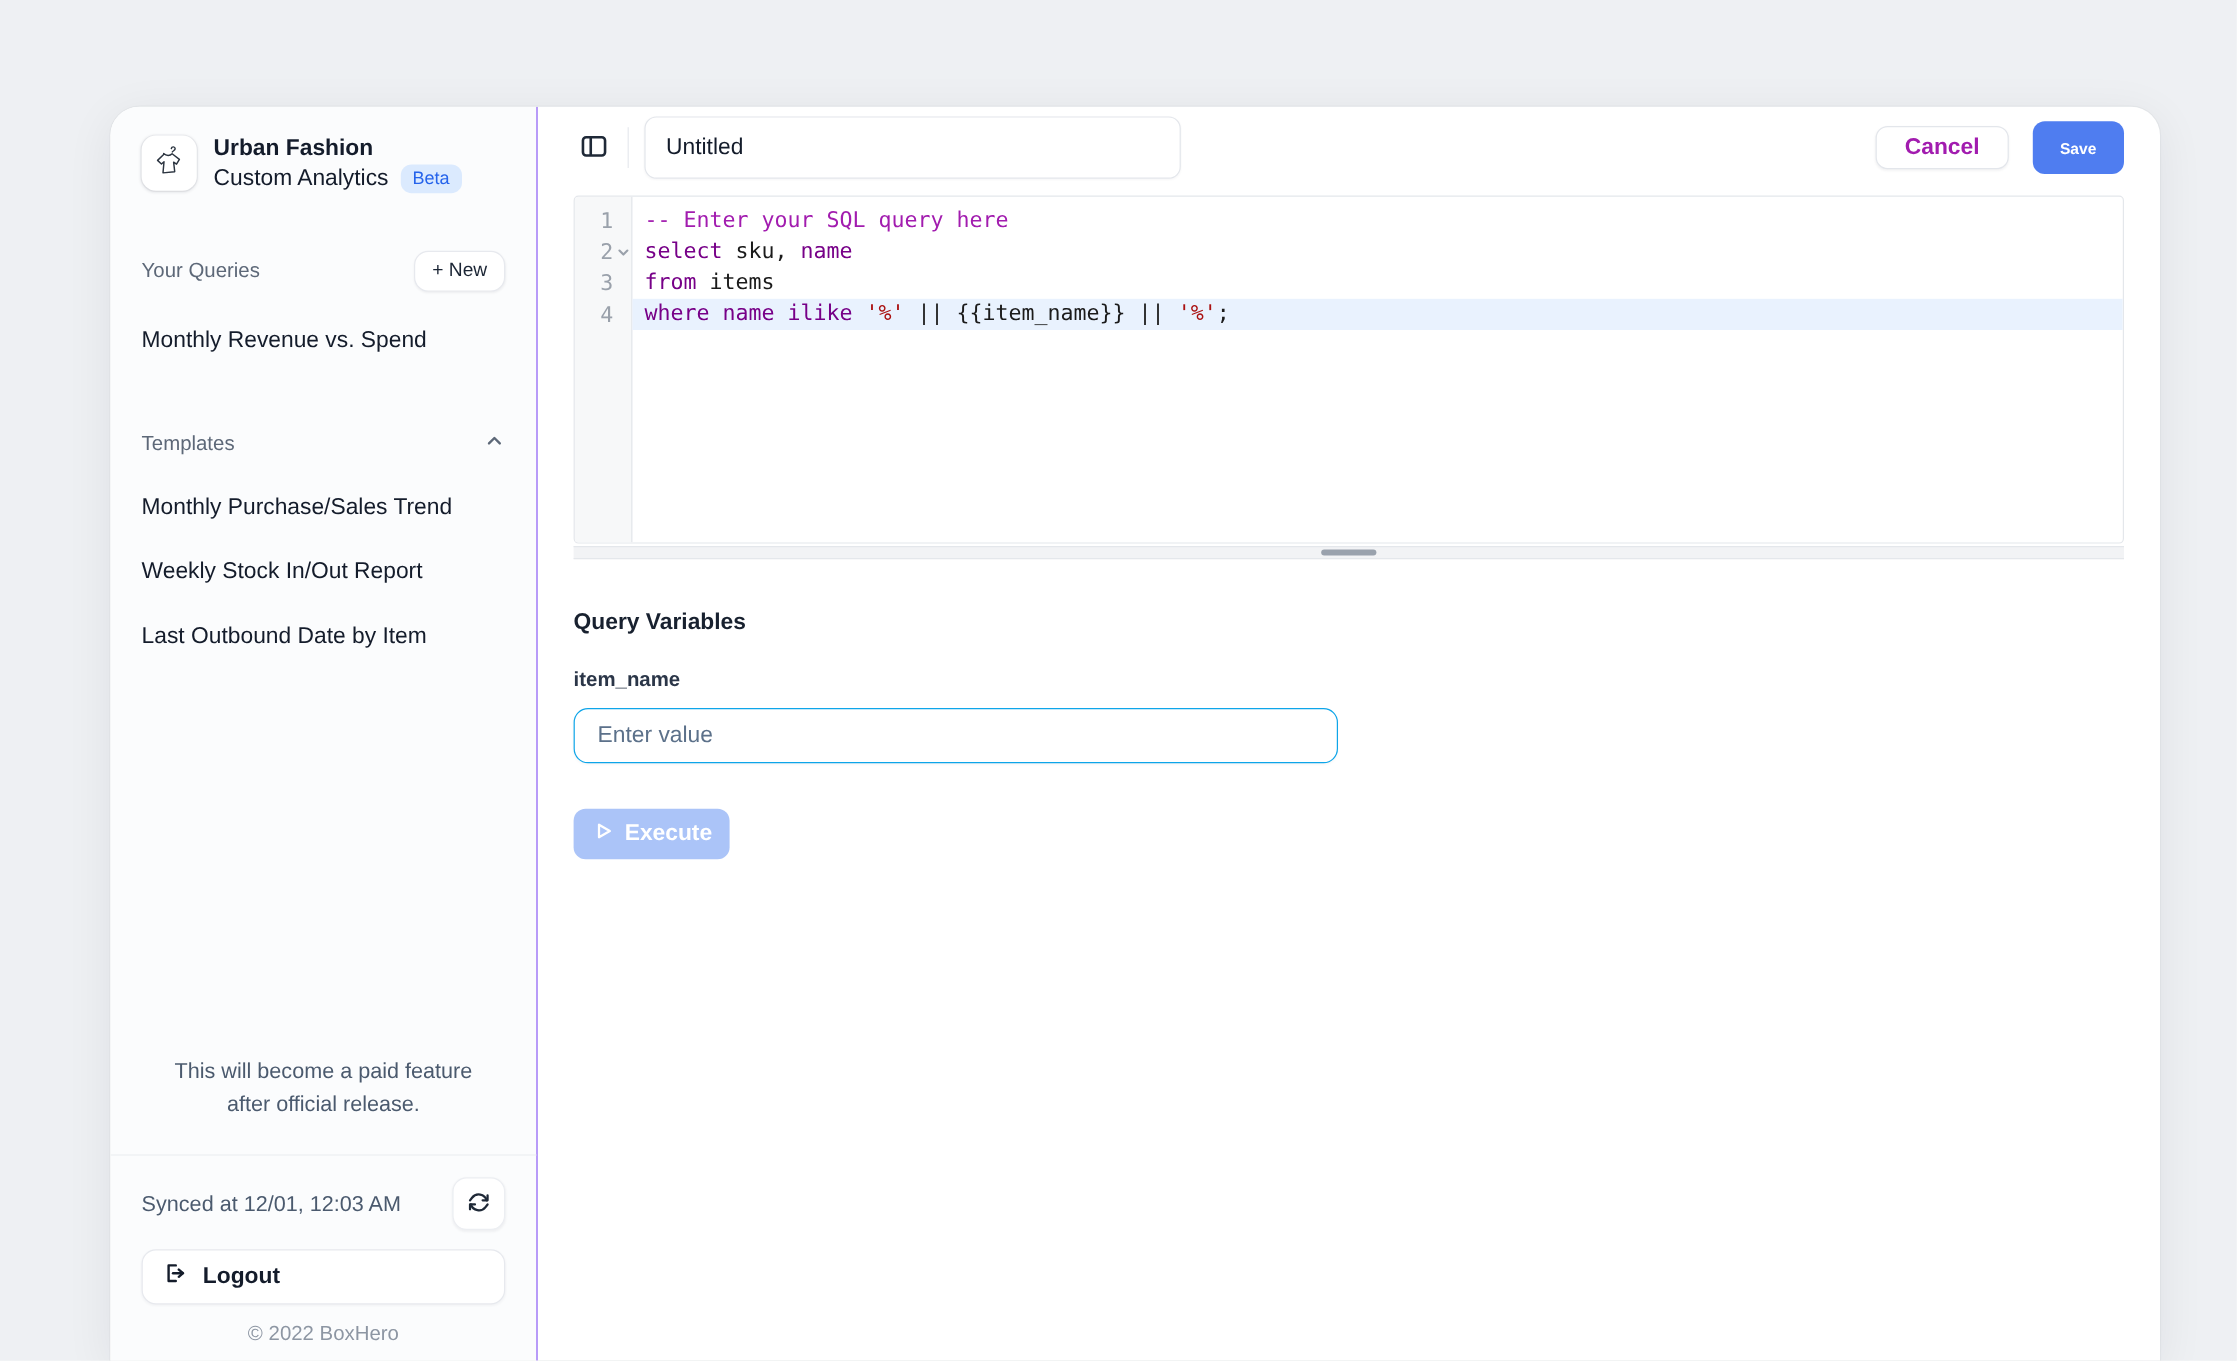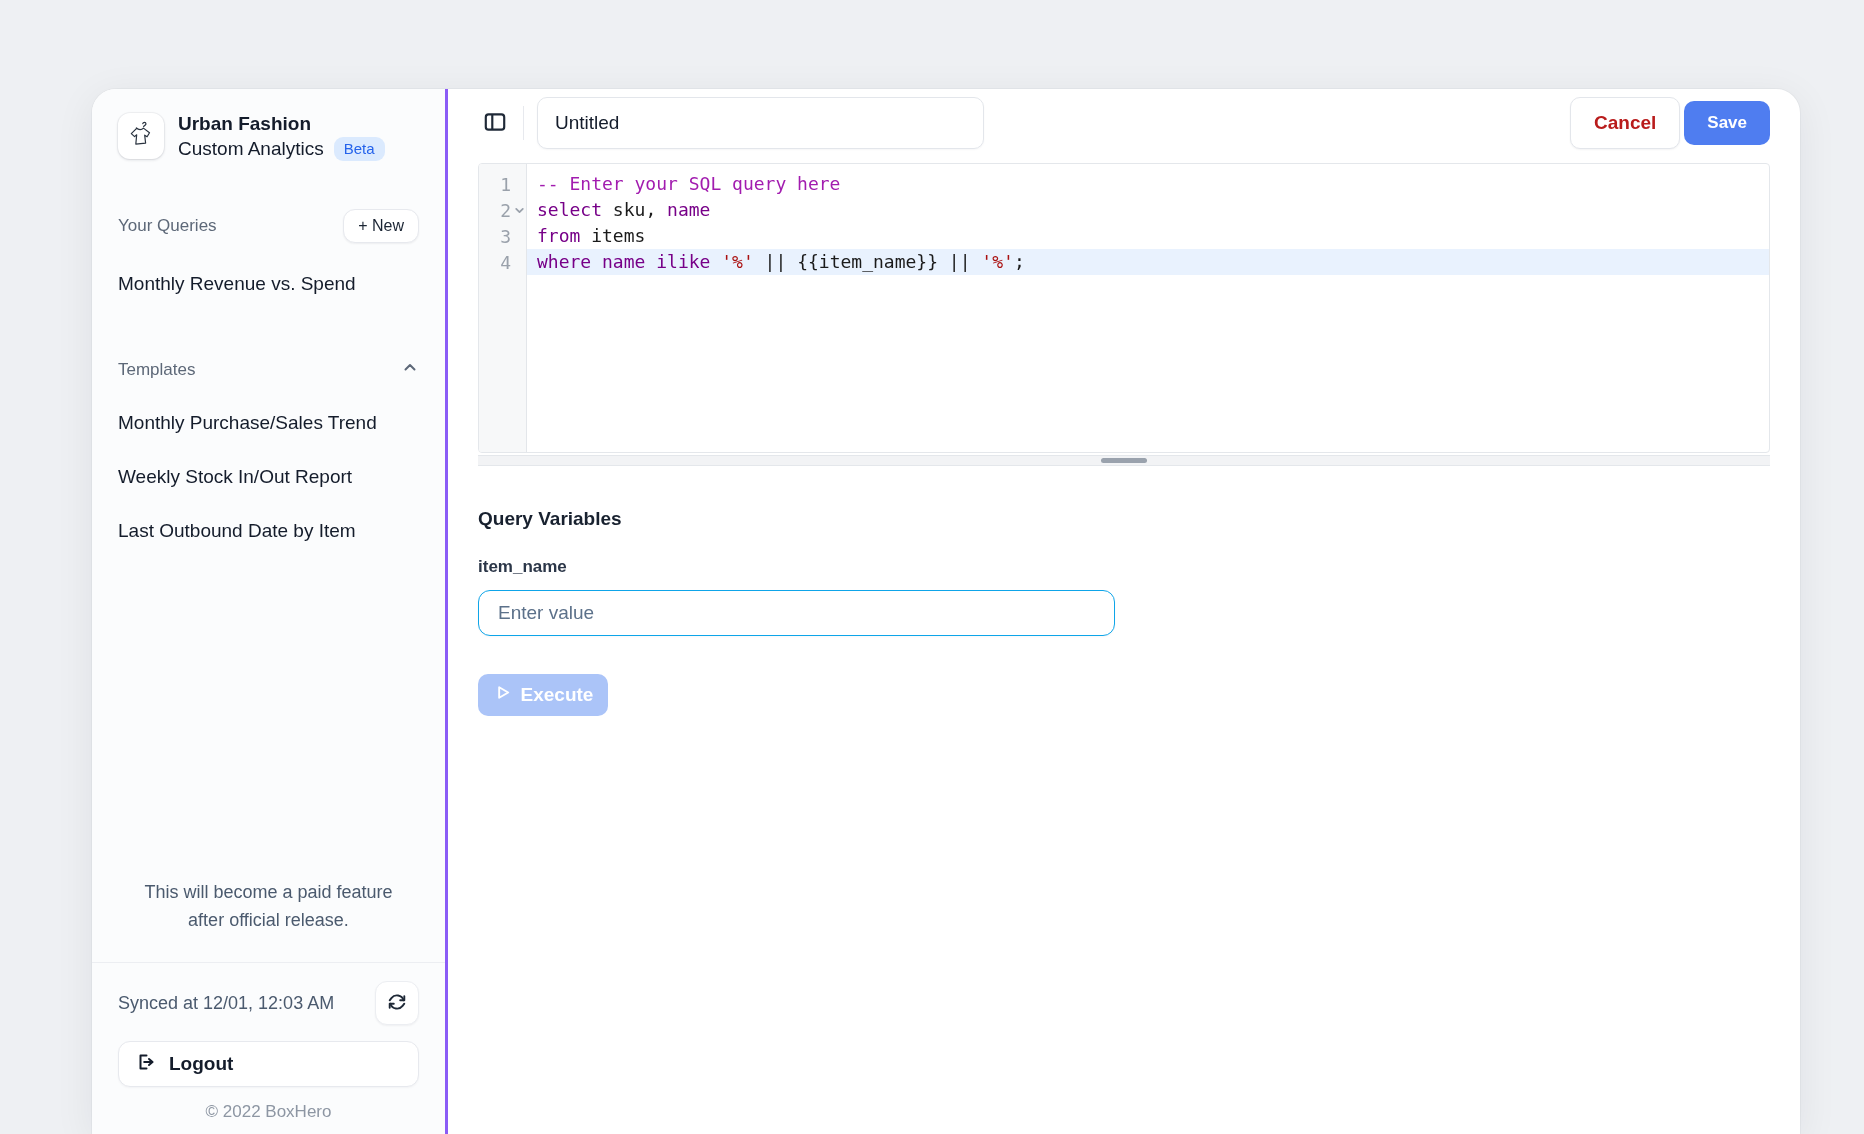--- a/index.html
+++ b/index.html
@@ -16,21 +16,21 @@
     background:#ffffff;
     border-radius:24px 24px 0 0;
     box-shadow:0 8px 40px rgba(15,23,42,.07), 0 0 0 1px rgba(15,23,42,.03);
     display:flex; overflow:hidden;
   }
 
   
   .sidebar {
     width:356px; flex-shrink:0;
     background:#fbfcfd;
-    border-right:3px solid #8b5cf6;
+    border-right:1px solid #8b5cf6;
     display:flex; flex-direction:column;
     padding-top:22px;
   }
   .sb-header { display:flex; align-items:center; gap:14px; padding:0 26px; }
   .logo-tile {
     width:46px; height:46px; border-radius:12px; background:#fff;
     box-shadow:0 1px 3px rgba(16,24,40,.14), 0 0 0 1px rgba(16,24,40,.04);
     display:flex; align-items:center; justify-content:center; flex-shrink:0;
   }
   .sb-title .l1 { font-size:19px; font-weight:700; color:#141c2b; line-height:25px; }
@@ -86,29 +86,29 @@
   .panel-btn { width:34px; height:34px; display:flex; align-items:center; justify-content:center; cursor:pointer; border:none; background:transparent; }
   .tb-divider { width:1px; height:34px; background:#e7e9ee; margin:0 13px 0 11px; }
   .title-input {
     width:447px; height:52px; border:1px solid #e3e6eb; border-radius:10px;
     padding:0 17px; font-size:19px; color:#141c2b; outline:none; background:#fff;
     box-shadow:0 1px 2px rgba(16,24,40,.04);
     font-family:"Liberation Sans", sans-serif;
   }
   .tb-spacer { flex:1; }
   .cancel-btn {
-    height:52px; padding:0 23px; border:1px solid #e3e6eb; border-radius:10px;
-    background:#fff; font-size:19px; font-weight:600; color:#b91c1c;
+    height:36px; padding:0 23px; border:1px solid #e3e6eb; border-radius:10px;
+    background:#fff; font-size:19px; font-weight:600; color:#a21caf;
     box-shadow:0 1px 2px rgba(16,24,40,.05); cursor:pointer;
     font-family:"Liberation Sans", sans-serif;
   }
   .save-btn {
     height:44px; padding:0 23px; border:none; border-radius:10px;
-    background:#4f7df0; color:#fff; font-size:17px; font-weight:600;
-    margin-left:4px; cursor:pointer;
+    background:#4f7df0; color:#fff; font-size:13px; font-weight:600;
+    margin-left:20px; cursor:pointer;
     font-family:"Liberation Sans", sans-serif;
   }
 
   
   .editor {
     margin-top:18px; height:290px;
     border:1px solid #e4e7eb; border-radius:4px;
     display:flex; background:#fff; overflow:hidden;
     font-family:"DejaVu Sans Mono", monospace; font-size:18px;
   }

